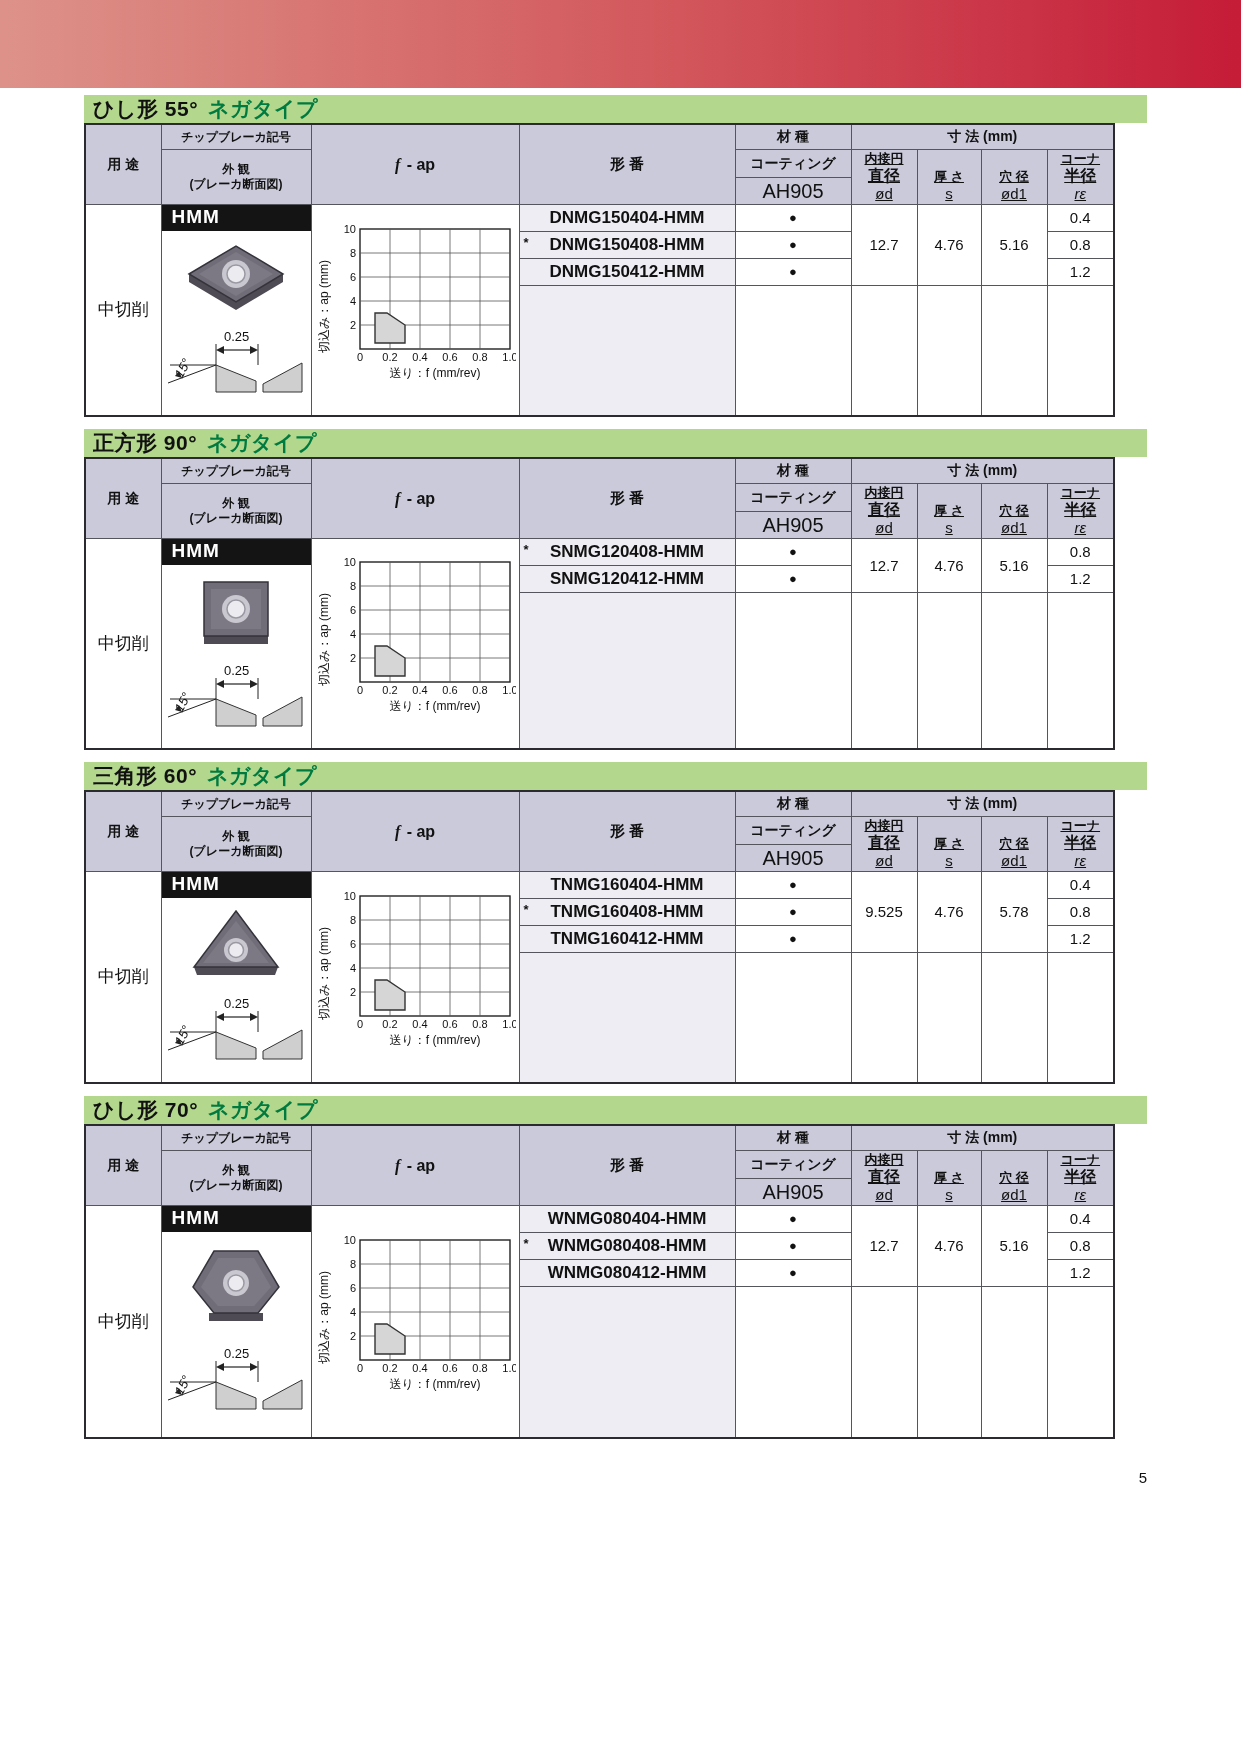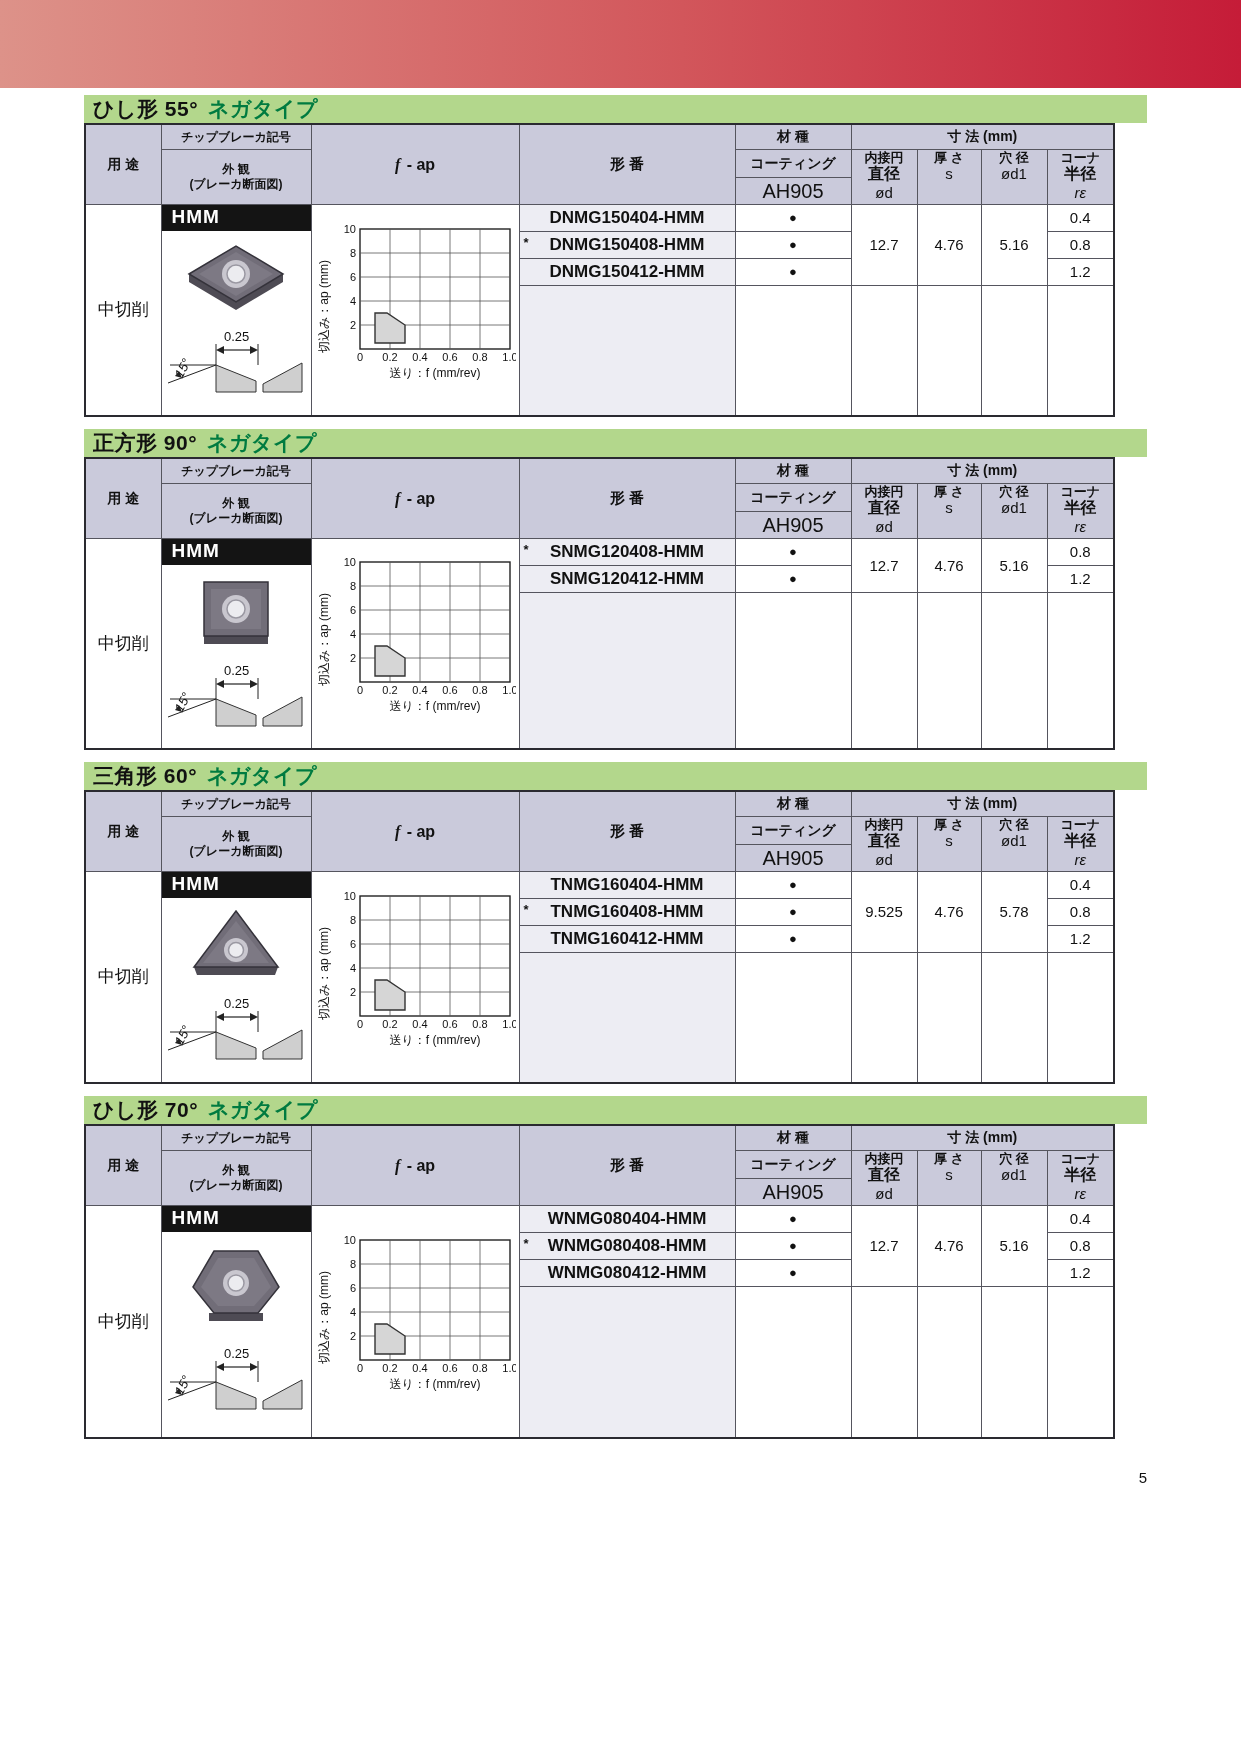--- a/index.html
+++ b/index.html
@@ -17,21 +17,21 @@
     padding-left:9px;font-size:21px;font-weight:bold;letter-spacing:0.5px;
   }
   .t-green{color:#007B40;margin-left:10px;}
   table.spec{border-collapse:collapse;table-layout:fixed;border:2px solid #2a2a30;}
   table.spec td{border:1px solid #55555e;overflow:hidden;}
   .hc{background:#CACADB;text-align:center;font-size:14px;padding:1px 2px;line-height:1.2;font-weight:bold;}
   .hc.sm{font-size:12px;font-weight:bold;}
   .hc.fapH{font-size:16px;}
   .hc.fapH i{font-family:"Liberation Serif",serif;margin-right:2px;}
   .grade{font-weight:normal;font-size:20px;}
-  .dimh{display:flex;flex-direction:column;justify-content:flex-start;min-height:52px;font-size:13px;line-height:1.15;}
+  .dimh{display:flex;flex-direction:column;justify-content:flex-end;min-height:52px;font-size:13px;line-height:1.15;text-decoration:underline;}
   .dimh .mid{font-size:16px;}
   .dimh .sym{font-size:15px;font-weight:normal;}
   .ital{font-style:italic;}
   .usage-cell{text-align:center;font-size:17px;vertical-align:middle;background:#fff;}
   .appearance-cell{padding:0;vertical-align:top;background:#fff;}
   .hmm-bar{background:#141414;color:#fff;font-weight:bold;font-size:19px;padding:1px 7px 3px 10px;letter-spacing:1px;}
   .insert-wrap{height:94px;display:flex;align-items:center;justify-content:center;}
   .cs-wrap{display:flex;justify-content:center;align-items:flex-end;padding-bottom:2px;}
   .chart-cell{vertical-align:middle;text-align:center;padding:2px 0;background:#fff;}
   .model-cell{background:#EDEDF3;font-weight:bold;font-size:17px;text-align:center;position:relative;padding:0 2px;}

